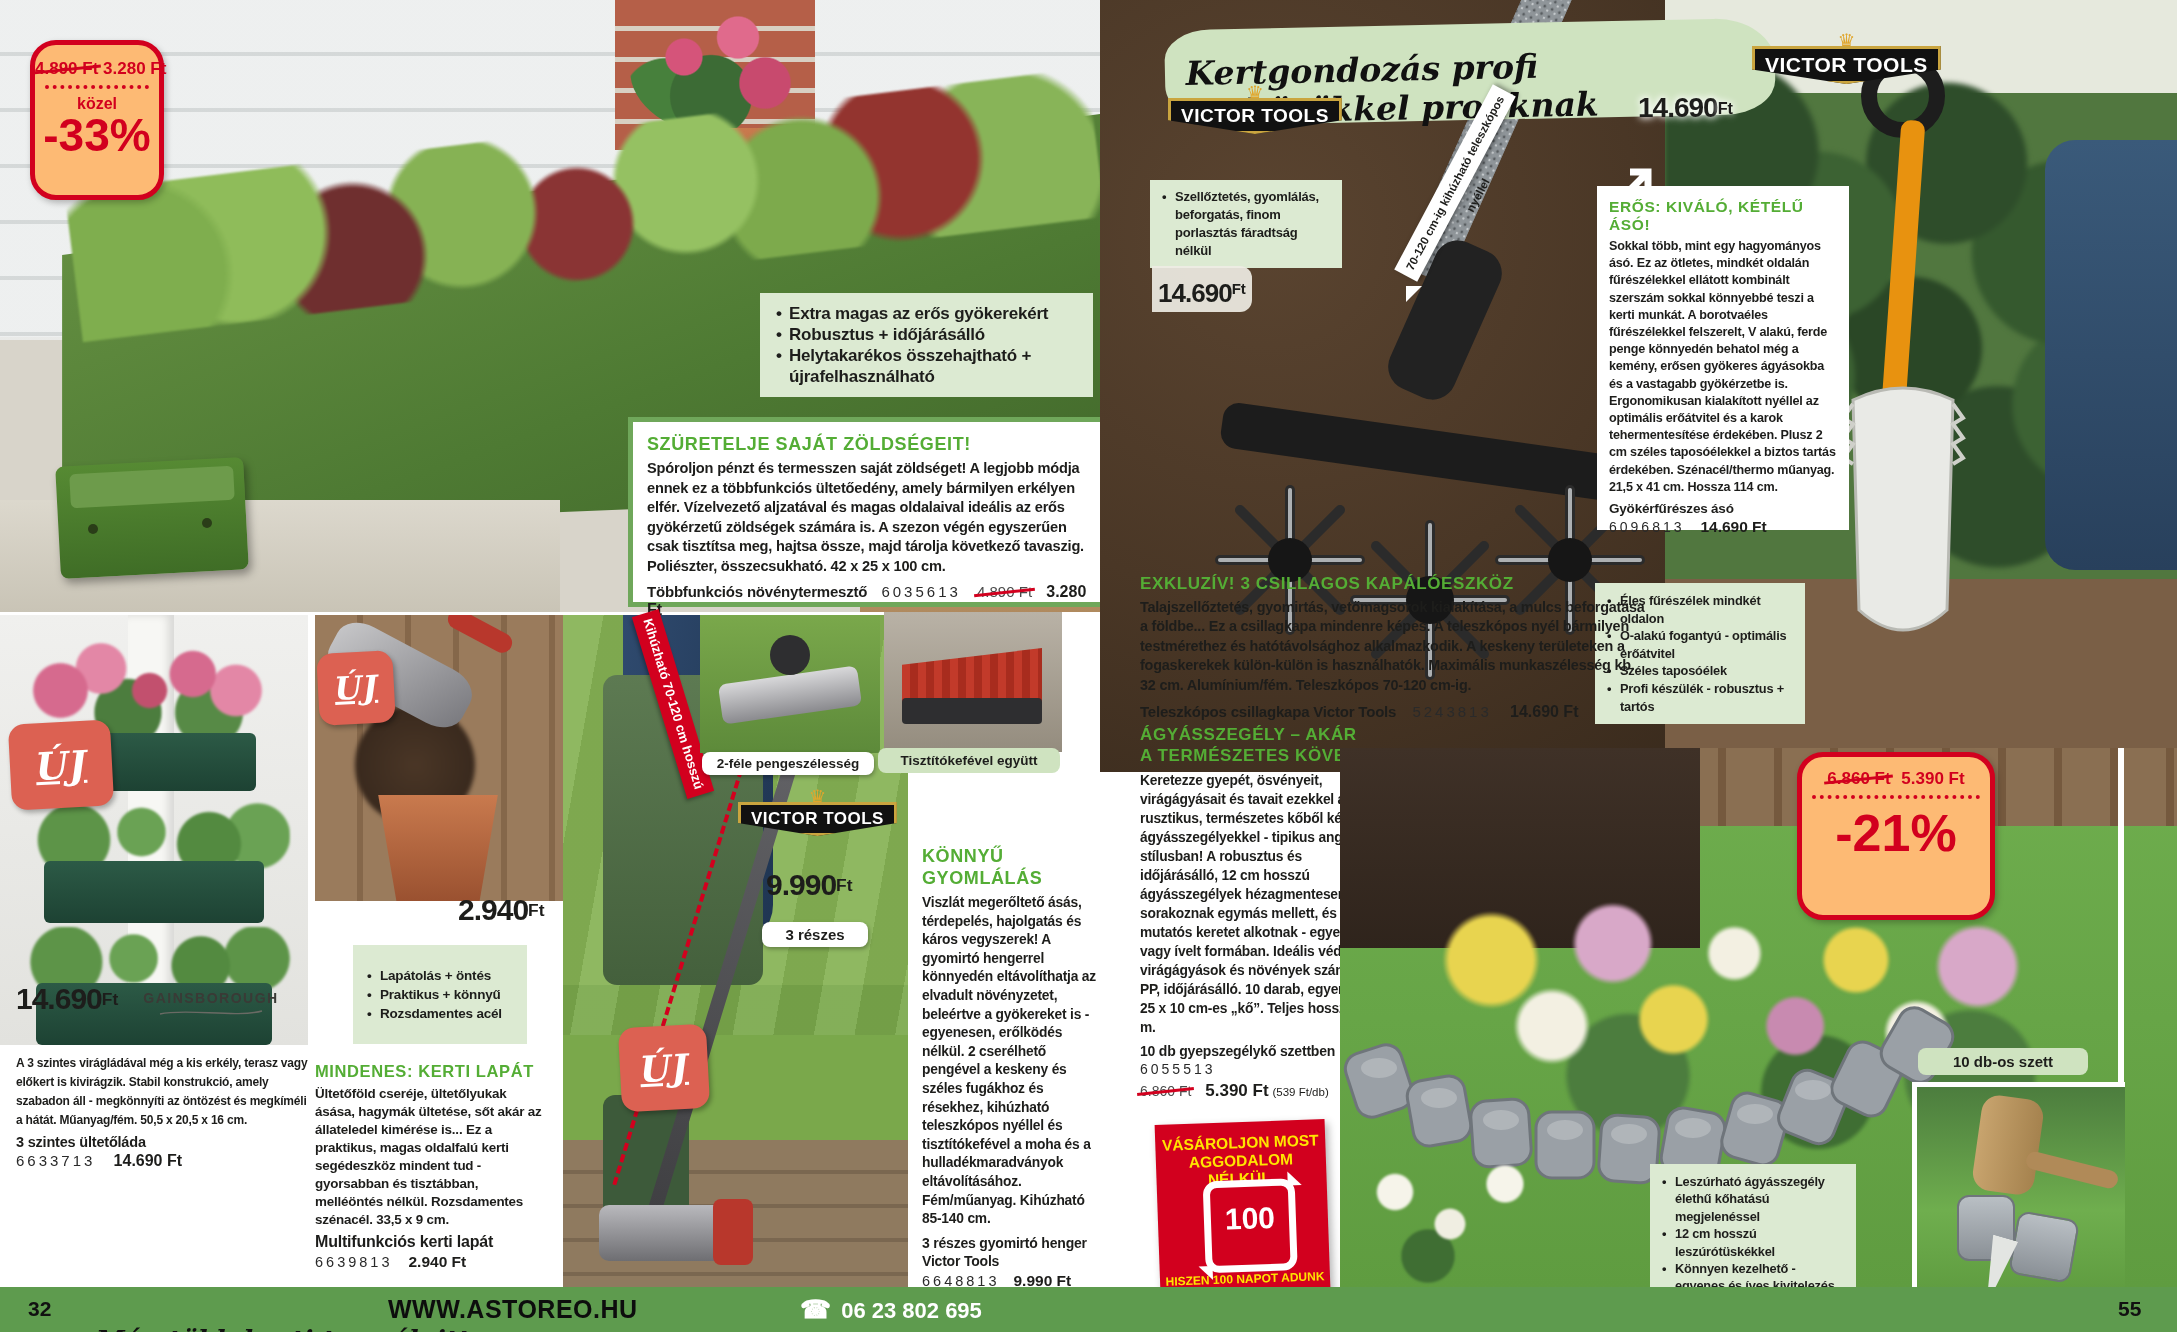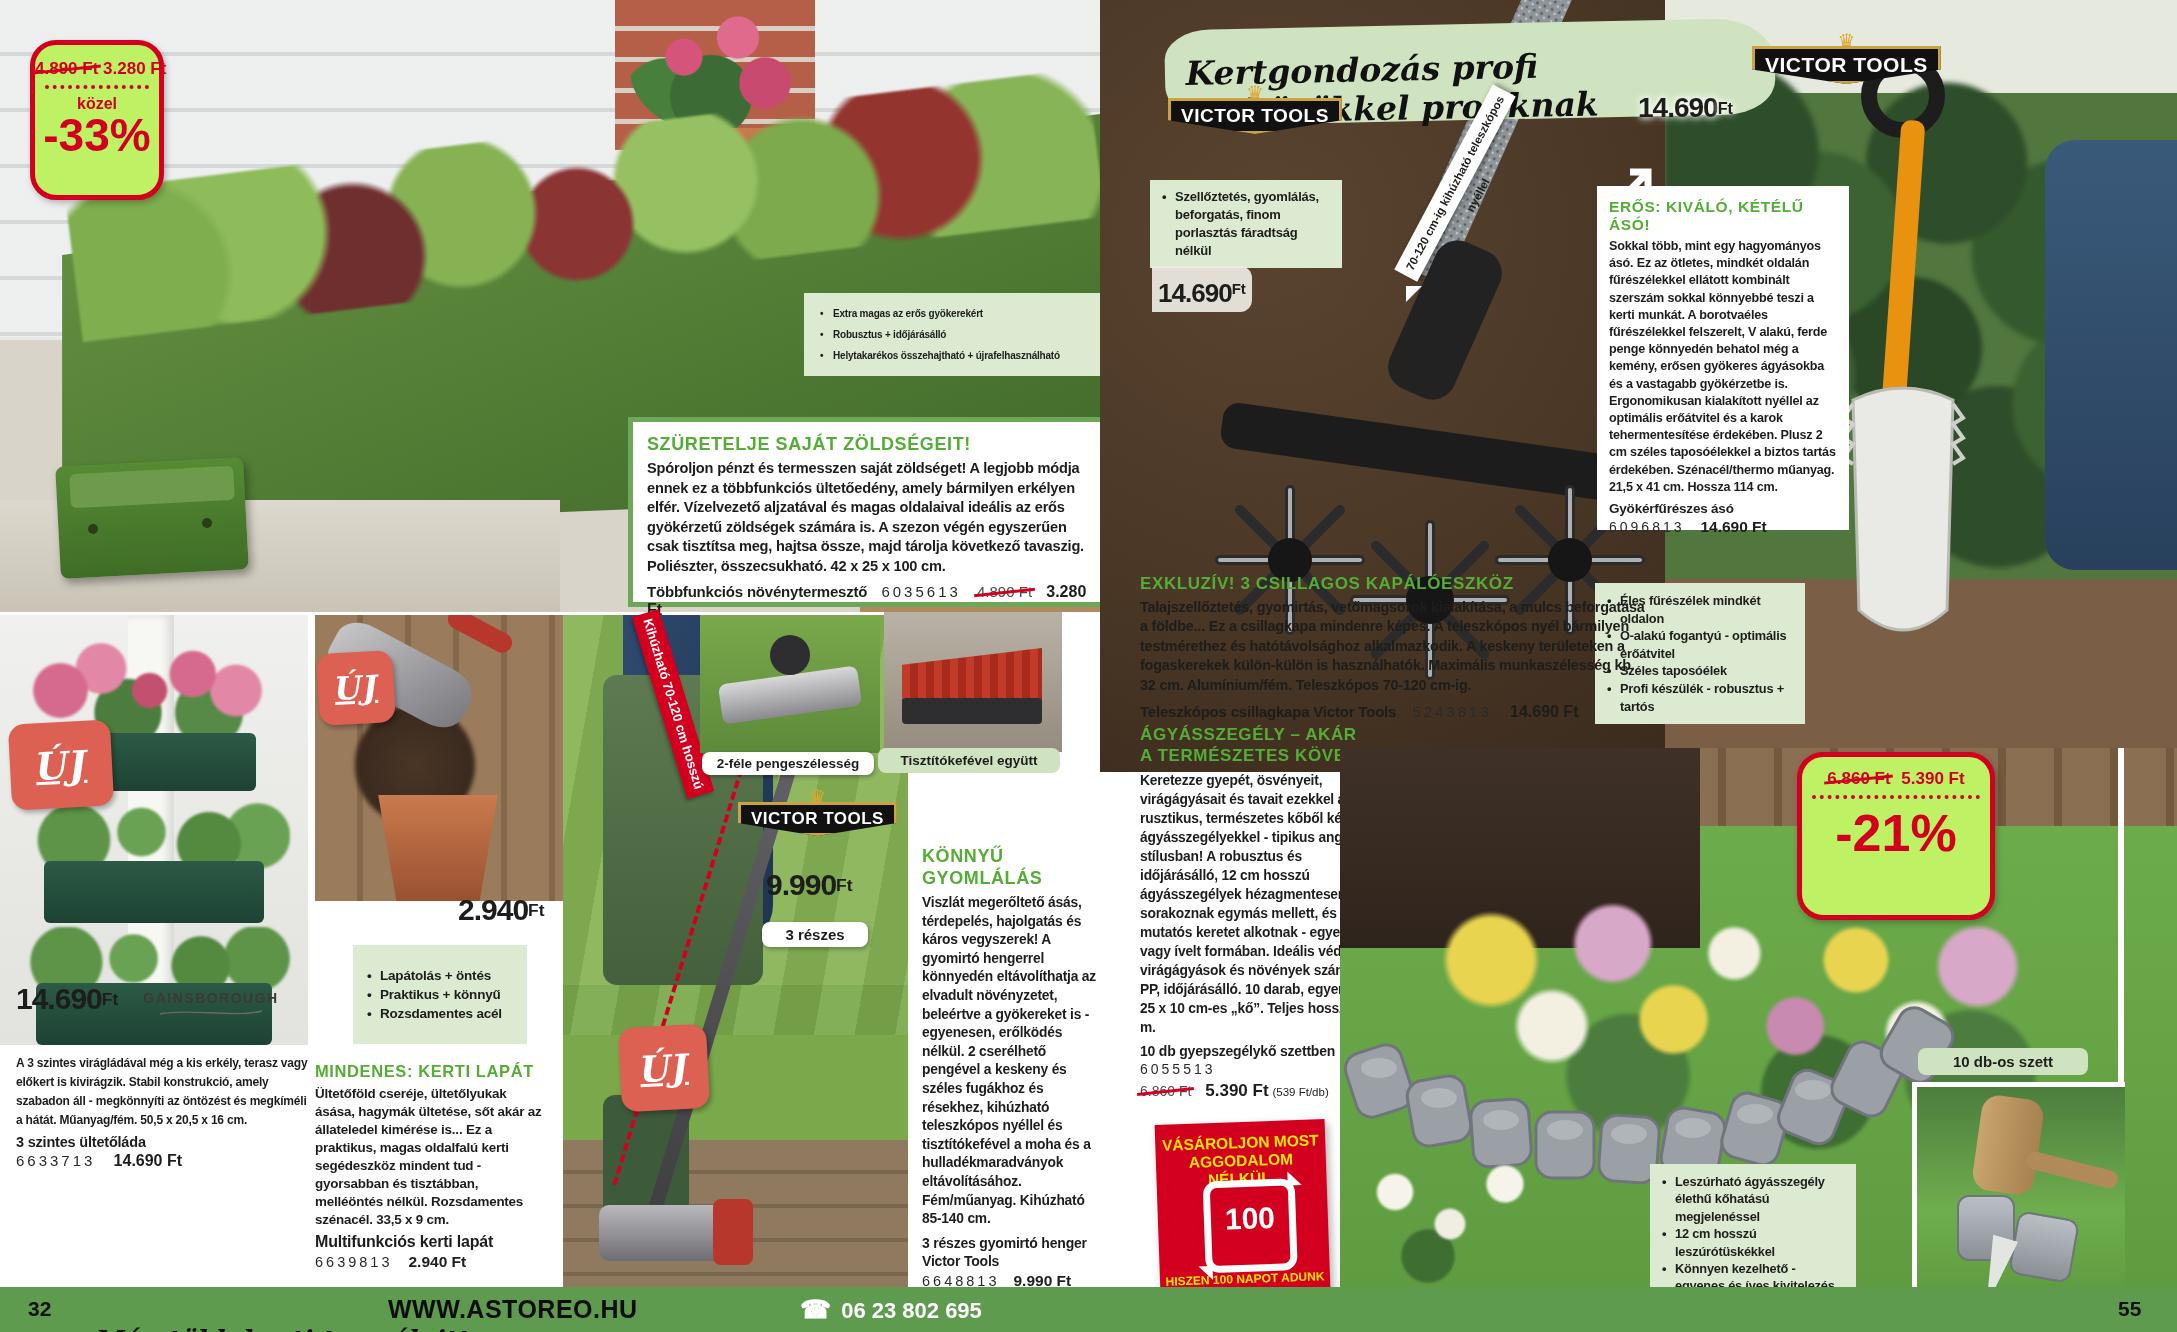--- a/index.html
+++ b/index.html
@@ -16,21 +16,21 @@
   .p{letter-spacing:-0.2px;color:#1d1d1b;}
   .prod{font-weight:bold;letter-spacing:-0.2px;}
   .code{letter-spacing:3px;color:#2a2a2a;}
   .money{font-weight:bold;}
   .strike{position:relative;color:#4a4a4a;}
   .strike::after{content:"";position:absolute;left:-3px;right:-3px;top:46%;
     border-top:3px solid #d2001e;transform:rotate(-6deg);}
   .bigprice{font-weight:800;letter-spacing:-1px;}
   .bigprice .ft{font-size:58%;vertical-align:18%;letter-spacing:0;}
   
-  .ybadge{background:#bef264;border:5px solid #d2001e;border-radius:26px;
+  .ybadge{background:#fdba74;border:5px solid #d2001e;border-radius:26px;
     text-align:center;color:#d2001e;font-weight:800;box-shadow:2px 3px 6px rgba(0,0,0,.25);}
   .ydots{border-top:4px dotted #d2001e;margin:6px 10px;}
   
   .uj{background:#dc6152;border-radius:16px;color:#fff;display:flex;align-items:center;justify-content:center;
     font-family:"DejaVu Serif",serif;font-style:italic;font-weight:bold;
     box-shadow:2px 3px 5px rgba(0,0,0,.3);}
   .uj span{text-decoration:underline;}
   
   .vt{position:absolute;display:flex;flex-direction:column;align-items:center;}
   .vt .crown{color:#e0a62c;line-height:10px;font-size:20px;}
@@ -85,21 +85,21 @@
   <div class="ybadge abs" style="left:30px;top:40px;width:124px;height:136px;padding-top:14px;">
     <div style="font-size:17px;white-space:nowrap;">
       <span class="strike" style="color:#d2001e;">4.890 Ft</span>
       <span>3.280 Ft</span>
     </div>
     <div class="ydots"></div>
     <div style="font-size:16px;">közel</div>
     <div style="font-size:46px;line-height:44px;">-33%</div>
   </div>
 
-  <div class="gbox abs" style="left:804px;top:293px;width:305px;font-size:10px;line-height:21px;">
+  <div class="gbox abs" style="left:760px;top:293px;width:305px;font-size:17px;line-height:21px;">
     <div class="blt">Extra magas az erős gyökerekért</div>
     <div class="blt">Robusztus + időjárásálló</div>
     <div class="blt">Helytakarékos összehajtható + újrafelhasználható</div>
   </div>
 
   <div class="abs whitebox" style="left:628px;top:417px;width:444px;height:156px;border:5px solid #6fa75a;padding:12px 14px;">
     <div class="h-green" style="font-size:18px;">SZÜRETELJE SAJÁT ZÖLDSÉGEIT!</div>
     <div class="p" style="font-size:14.6px;line-height:19.5px;margin-top:4px;font-weight:bold;">Spóroljon pénzt és termesszen saját zöldséget! A legjobb módja ennek ez a többfunkciós ültetőedény, amely bármilyen erkélyen elfér. Vízelvezető aljzatával és magas oldalaival ideális az erős gyökérzetű zöldségek számára is. A szezon végén egyszerűen csak tisztítsa meg, hajtsa össze, majd tárolja következő tavaszig. Poliészter, összecsukható. 42 x 25 x 100 cm.</div>
     <div style="margin-top:7px;font-size:15px;">
       <span class="prod">Többfunkciós növénytermesztő</span>

